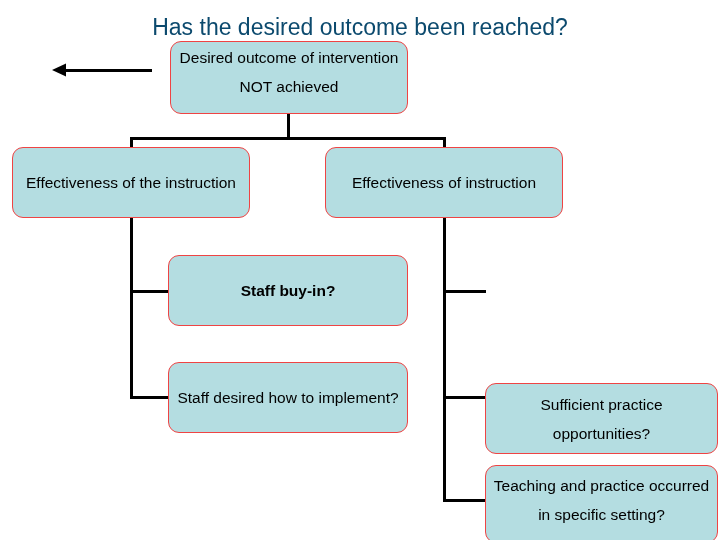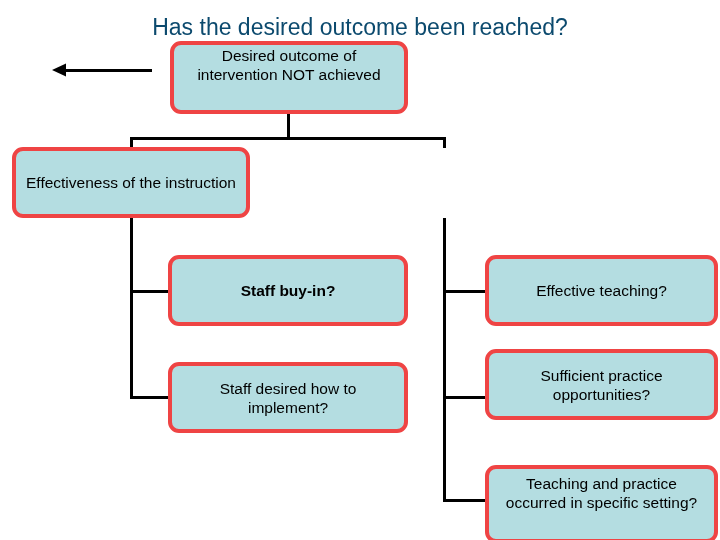--- a/index.html
+++ b/index.html
@@ -37,25 +37,25 @@
     text-align: center;
     font-size: 23px;
     line-height: 26px;
     white-space: nowrap;
     color: #0c4a6e;
   }
   .node {
     position: absolute;
     box-sizing: border-box;
     background: #b4dde1;
-    border: 4px solid #ef4444;
+    border: 1px solid #ef4444;
     border-radius: 11px;
     text-align: center;
     font-size: 15.5px;
-    line-height: 19px;
+    line-height: 29px;
     color: #000000;
     display: flex;
     align-items: center;
     justify-content: center;
     padding: 16px 6px;
   }
   .node > span {
     display: block;
     width: 100%;
   }
@@ -97,34 +97,34 @@
   </svg>
 
   <div class="node top-node" style="left:170px; top:41px; width:238px; height:73px;">
     <span>Desired outcome of intervention NOT achieved</span>
   </div>
 
   <div class="node" style="left:12px; top:147px; width:238px; height:71px;">
     <span>Effectiveness of the instruction</span>
   </div>
 
+  <div class="node" style="left:325px; top:147px; width:238px; height:71px;">
+    <span>Effectiveness of instruction</span>
+  </div>
 
   <div class="node" style="left:168px; top:255px; width:240px; height:71px;font-weight:bold;">
     <span>Staff buy-in?</span>
   </div>
 
-  <div class="node" style="left:485px; top:255px; width:233px; height:71px;">
-    <span>Effective teaching?</span>
-  </div>
 
   <div class="node" style="left:168px; top:362px; width:240px; height:71px;">
     <span>Staff desired how to implement?</span>
   </div>
 
-  <div class="node" style="left:485px; top:349px; width:233px; height:71px;">
+  <div class="node" style="left:485px; top:383px; width:233px; height:71px;">
     <span>Sufficient practice opportunities?</span>
   </div>
 
   <div class="node bottom-node" style="left:485px; top:465px; width:233px; height:78px;">
     <span>Teaching and practice occurred in specific setting?</span>
   </div>
 
 </div>
 
 </body></html>

